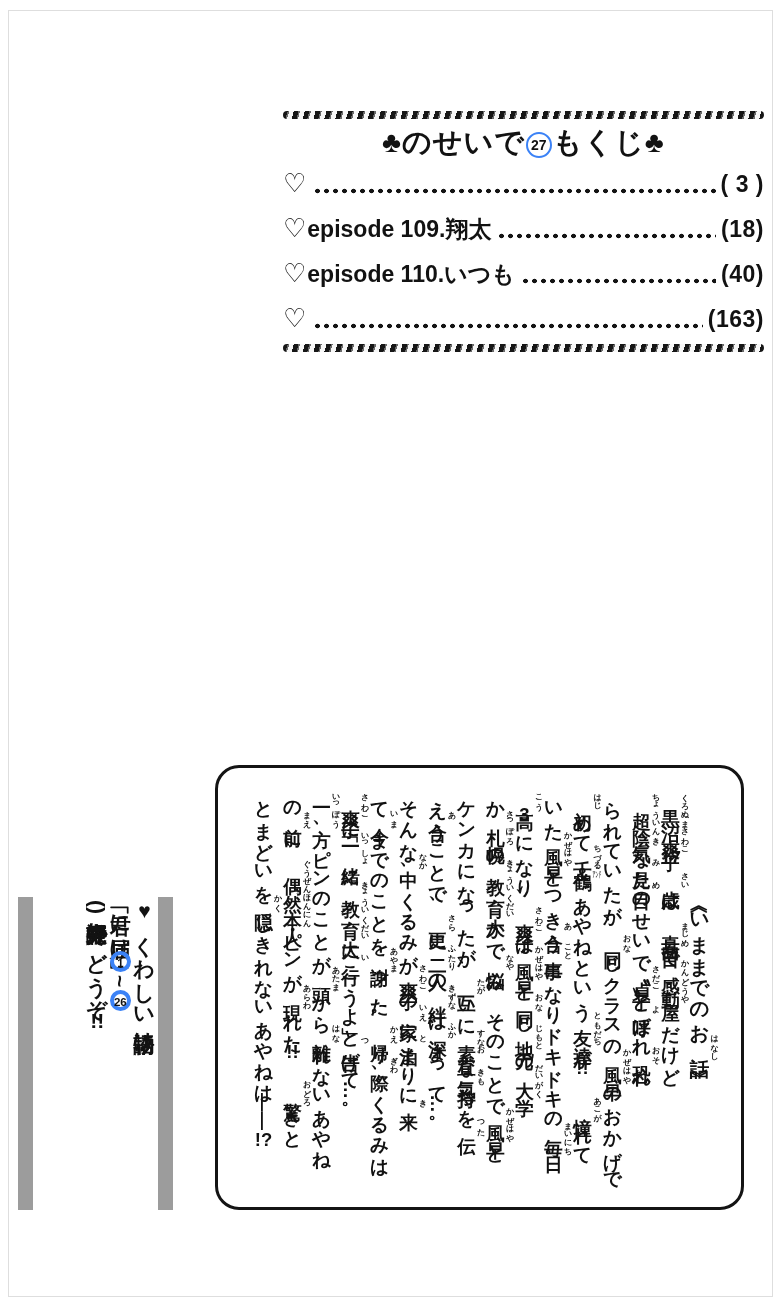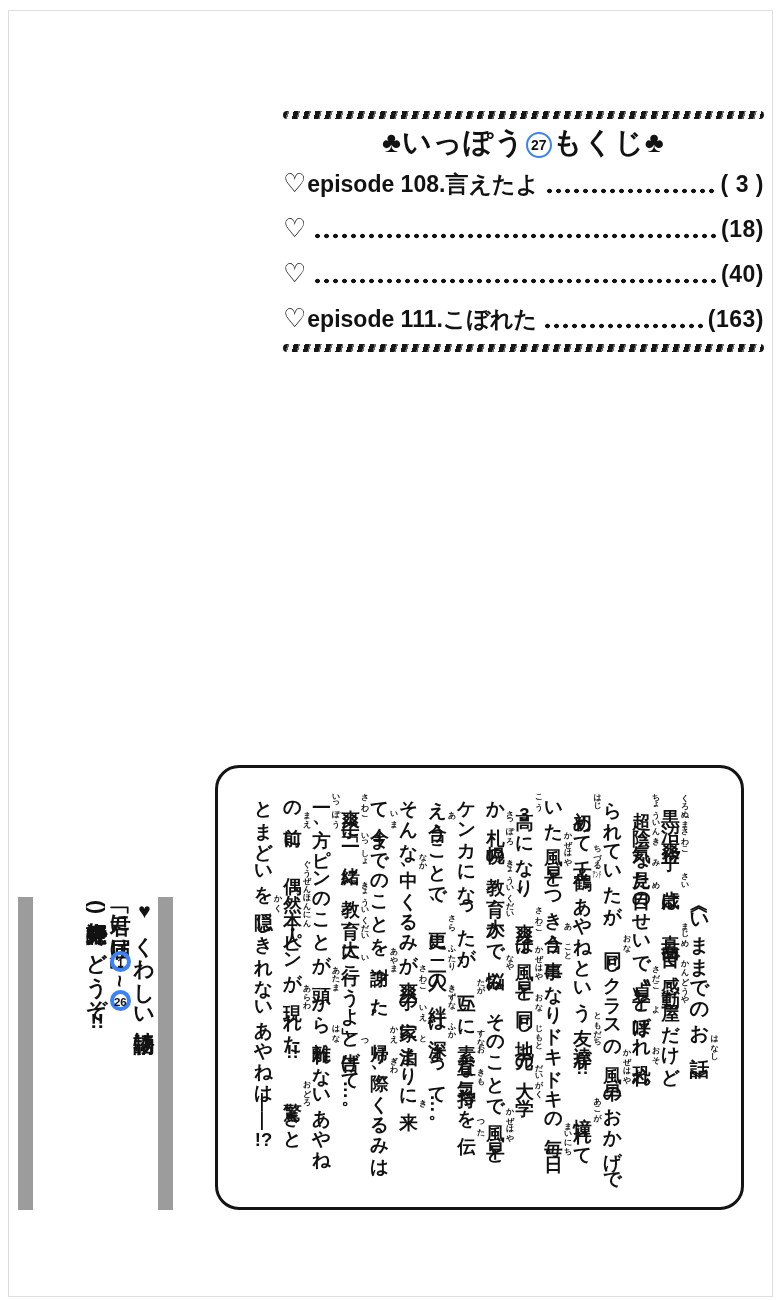--- a/index.html
+++ b/index.html
@@ -90,41 +90,41 @@
   }
   .promo-text .cnum{margin:3px 0;}
 </style>
 </head>
 <body>
 
 <div class="page-frame"></div>
 
 <div class="toc">
   <div class="rope top"></div>
-  <div class="toc-title"><span>♣いっぽう</span><span class="cnum">27</span><span>もくじ♣</span></div>
+  <div class="toc-title"><span>♣のせいで</span><span class="cnum">27</span><span>もくじ♣</span></div>
   <div class="toc-items">
       <div class="toc-row">
         <span class="heart">♡</span>
-        <span class="label">episode 108.言えたよ</span>
         <span class="leader"></span>
         <span class="page">( 3 )</span>
       </div>
       <div class="toc-row">
         <span class="heart">♡</span>
+        <span class="label">episode 109.翔太</span>
         <span class="leader"></span>
         <span class="page">(18)</span>
       </div>
       <div class="toc-row">
         <span class="heart">♡</span>
+        <span class="label">episode 110.いつも</span>
         <span class="leader"></span>
         <span class="page">(40)</span>
       </div>
       <div class="toc-row">
         <span class="heart">♡</span>
-        <span class="label">episode 111.こぼれた</span>
         <span class="leader"></span>
         <span class="page">(163)</span>
       </div>
     </div>
   <div class="rope bottom"></div>
 </div>
 
 <div class="summary-box">
   <div style="display:contents;"><div class="vcol heading"><span>《いままでのお</span><ruby>話<rt>はなし</rt></ruby><span>》</span></div><div class="vcol"><ruby>黒沼爽子<rt>くろぬまさわこ</rt></ruby><span>・</span><span class="tcy">17</span><ruby>歳<rt>さい</rt></ruby><span>は、</span><ruby>真面目<rt>まじめ</rt></ruby><span>で</span><ruby>感動屋<rt>かんどうや</rt></ruby><span>。だけど</span></div><div class="vcol"><ruby>超陰気<rt>ちょういんき</rt></ruby><span>な</span><ruby>見<rt>み</rt></ruby><span>た</span><ruby>目<rt>め</rt></ruby><span>のせいで〝</span><ruby>貞子<rt>さだこ</rt></ruby><span>〟と</span><ruby>呼<rt>よ</rt></ruby><span>ばれ</span><ruby>恐<rt>おそ</rt></ruby><span>れ</span></div><div class="vcol"><span>られていたが、</span><ruby>同<rt>おな</rt></ruby><span>じクラスの</span><ruby>風早<rt>かぜはや</rt></ruby><span>のおかげで</span></div><div class="vcol"><ruby>初<rt>はじ</rt></ruby><span>めて</span><ruby>千鶴<rt>ちづる</rt></ruby><ruby class="up">&amp;<rt>アンド</rt></ruby><span>あやねという</span><ruby>友達<rt>ともだち</rt></ruby><span>が</span><span class="tcy">!!</span><span>　</span><ruby>憧<rt>あこが</rt></ruby><span>れて</span></div><div class="vcol"><span>いた</span><ruby>風早<rt>かぜはや</rt></ruby><span>とつき</span><ruby>合<rt>あ</rt></ruby><span>う</span><ruby>事<rt>こと</rt></ruby><span>になりドキドキの</span><ruby>毎日<rt>まいにち</rt></ruby><span>。</span></div><div class="vcol"><ruby>高<rt>こう</rt></ruby><span class="tcy">3</span><span>になり、</span><ruby>爽子<rt>さわこ</rt></ruby><span>は</span><ruby>風早<rt>かぜはや</rt></ruby><span>と</span><ruby>同<rt>おな</rt></ruby><span>じ</span><ruby>地元<rt>じもと</rt></ruby><span>の</span><ruby>大学<rt>だいがく</rt></ruby></div><div class="vcol"><span>か</span><ruby>札幌<rt>さっぽろ</rt></ruby><span>の</span><ruby>教育大<rt>きょういくだい</rt></ruby><span>かで</span><ruby>悩<rt>なや</rt></ruby><span>み、そのことで</span><ruby>風早<rt>かぜはや</rt></ruby><span>と</span></div><div class="vcol"><span>ケンカになったが、</span><ruby>互<rt>たが</rt></ruby><span>いに</span><ruby>素直<rt>すなお</rt></ruby><span>な</span><ruby>気持<rt>きも</rt></ruby><span>ちを</span><ruby>伝<rt>つた</rt></ruby></div><div class="vcol"><span>え</span><ruby>合<rt>あ</rt></ruby><span>うことで、</span><ruby>更<rt>さら</rt></ruby><span>に</span><ruby>二人<rt>ふたり</rt></ruby><span>の</span><ruby>絆<rt>きずな</rt></ruby><span>は</span><ruby>深<rt>ふか</rt></ruby><span>まって…。</span></div><div class="vcol"><span>そんな</span><ruby>中<rt>なか</rt></ruby><span>、くるみが</span><ruby>爽子<rt>さわこ</rt></ruby><span>の</span><ruby>家<rt>いえ</rt></ruby><span>に</span><ruby>泊<rt>と</rt></ruby><span>まりに</span><ruby>来<rt>き</rt></ruby></div><div class="vcol"><span>て</span><ruby>今<rt>いま</rt></ruby><span>までのことを</span><ruby>謝<rt>あやま</rt></ruby><span>った。</span><ruby>帰<rt>かえ</rt></ruby><span>り</span><ruby>際<rt>ぎわ</rt></ruby><span>、くるみは</span></div><div class="vcol"><ruby>爽子<rt>さわこ</rt></ruby><span>に「</span><ruby>一緒<rt>いっしょ</rt></ruby><span>に</span><ruby>教育大<rt>きょういくだい</rt></ruby><span>に</span><ruby>行<rt>い</rt></ruby><span>こうよ」と</span><ruby>告<rt>つ</rt></ruby><span>げて…。</span></div><div class="vcol"><ruby>一方<rt>いっぽう</rt></ruby><span>、ピンのことが</span><ruby>頭<rt>あたま</rt></ruby><span>から</span><ruby>離<rt>はな</rt></ruby><span>れないあやね</span></div><div class="vcol"><span>の</span><ruby>前<rt>まえ</rt></ruby><span>に、</span><ruby>偶然本人<rt>ぐうぜんほんにん</rt></ruby><span>・ピンが</span><ruby>現<rt>あらわ</rt></ruby><span>れた</span><span class="tcy">!!</span><span>　</span><ruby>驚<rt>おどろ</rt></ruby><span>きと</span></div><div class="vcol"><span>とまどいを</span><ruby>隠<rt>かく</rt></ruby><span>しきれないあやねは——</span><span class="tcy">!?</span></div></div>
 </div>

